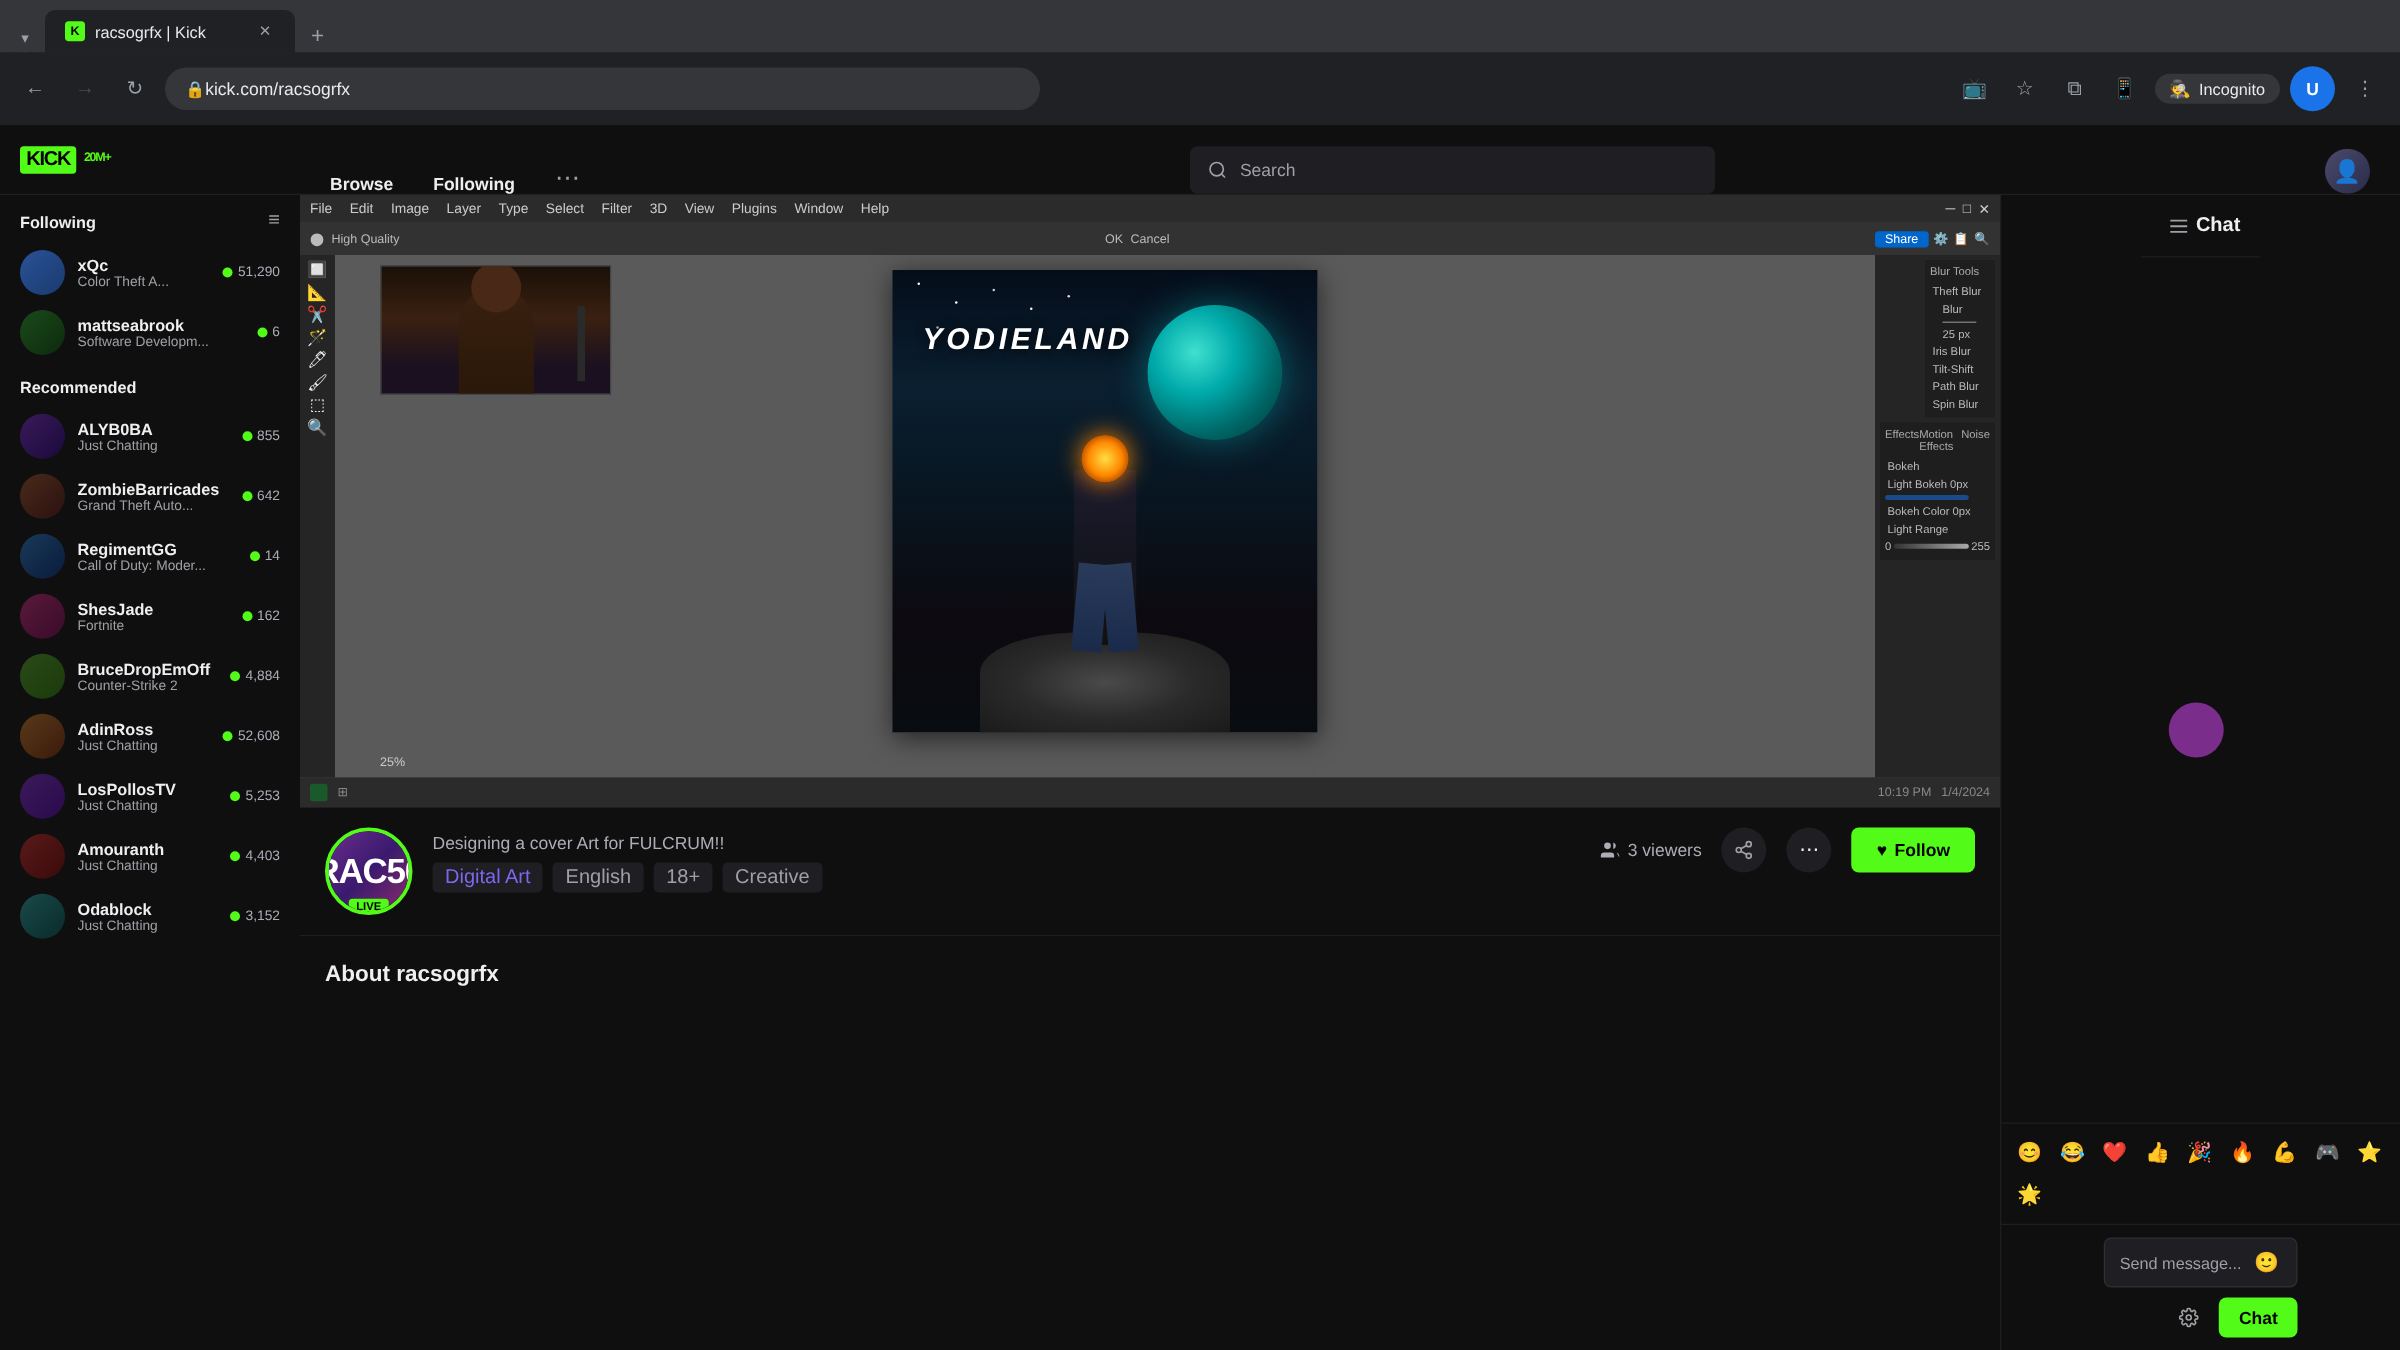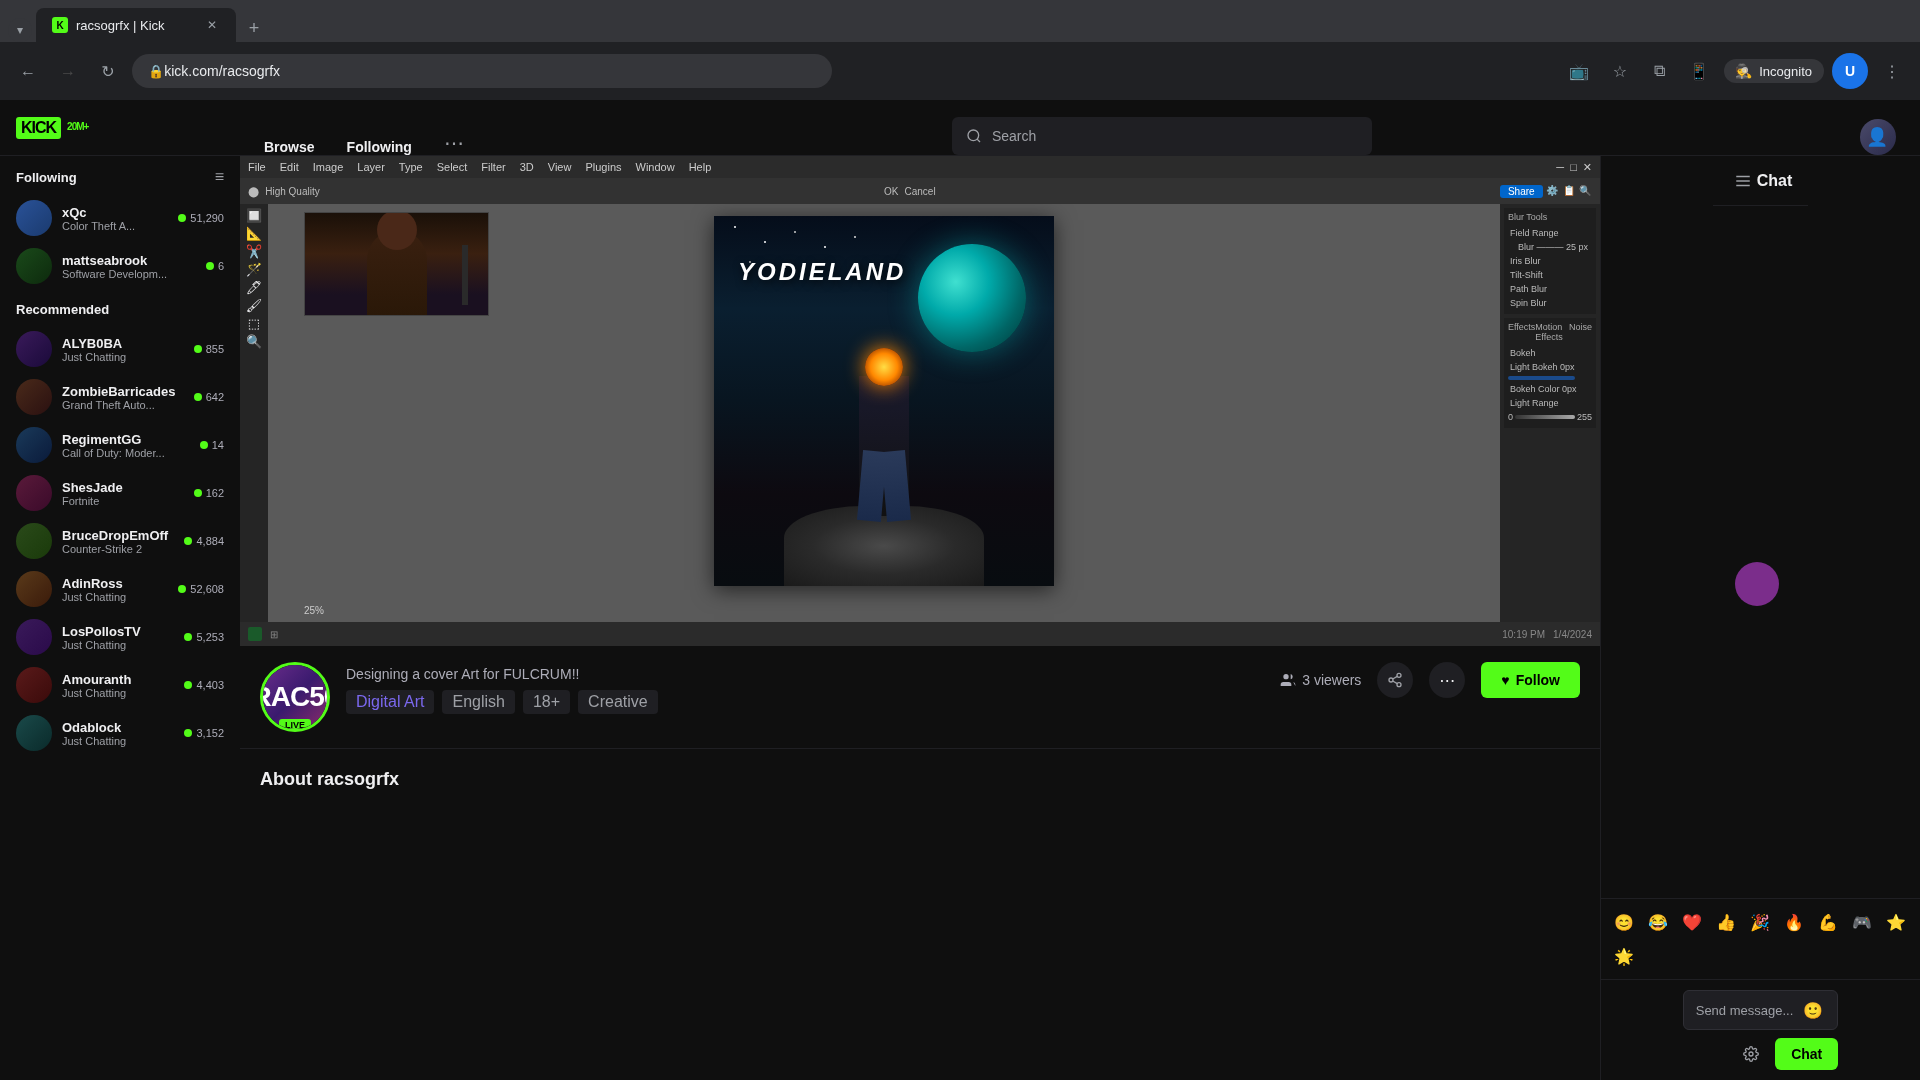--- a/index.html
+++ b/index.html
@@ -383,23 +383,23 @@
 
                       <div style="position:absolute;bottom:65px;left:30%;width:24px;height:70px;background:linear-gradient(180deg,#2a3a5a,#1a2a4a);transform:rotate(5deg);"></div>
                       <div style="position:absolute;bottom:65px;right:30%;width:24px;height:70px;background:linear-gradient(180deg,#2a3a5a,#1a2a4a);transform:rotate(-5deg);"></div>
                     </div>
                   </div>
 
                   <div style="position:absolute;bottom:6px;left:36px;font-size:10px;color:#ccc;">25%</div>
                 </div>
 
                 <div style="width:100px;background:#252525;padding:4px;font-size:10px;color:#bbb;overflow-y:auto;">
-                  <div style="background:#1e1e1e;padding:4px;margin-bottom:4px;">
+                  <div style="background:#1e1e1e;padding:4px;margin-bottom:4px;margin-left:36px;">
                     <div style="font-size:9px;color:#aaa;margin-bottom:4px;">Blur Tools</div>
-                    <div style="font-size:9px;padding:2px;cursor:pointer;">Field Range</div>
+                    <div style="font-size:9px;padding:2px;cursor:pointer;">Theft Blur</div>
                     <div style="font-size:9px;padding:2px;margin-left:8px;">Blur ——— 25 px</div>
                     <div style="font-size:9px;padding:2px;cursor:pointer;">Iris Blur</div>
                     <div style="font-size:9px;padding:2px;cursor:pointer;">Tilt-Shift</div>
                     <div style="font-size:9px;padding:2px;cursor:pointer;">Path Blur</div>
                     <div style="font-size:9px;padding:2px;cursor:pointer;">Spin Blur</div>
                   </div>
                   <div style="background:#1e1e1e;padding:4px;">
                     <div style="font-size:9px;color:#aaa;margin-bottom:4px;display:flex;gap:0;">
                       <span>Effects</span>
                         <span>Motion Effects</span>

